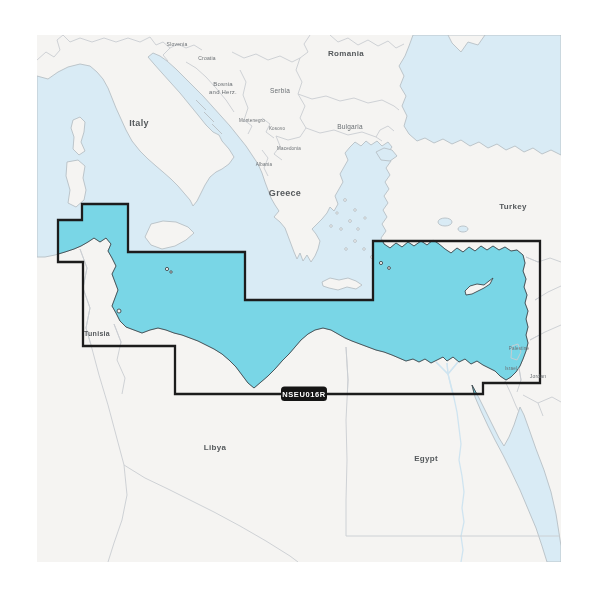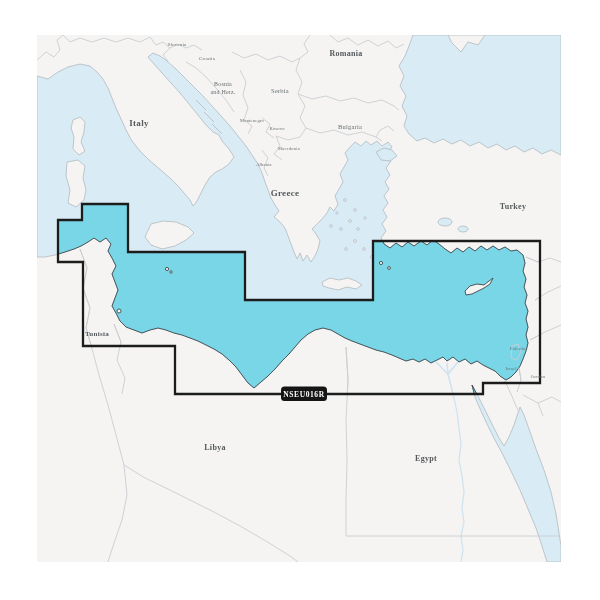--- a/index.html
+++ b/index.html
@@ -1,17 +1,17 @@
 <!DOCTYPE html>
 <html><head>
 <meta charset="utf-8">
 <style>
   html,body{margin:0;padding:0;background:#ffffff;}
   .canvas{position:relative;width:600px;height:600px;background:#ffffff;overflow:hidden;
-          font-family:Liberation Serif, serif;border-radius:14px;}
+          font-family:Liberation Sans, sans-serif;border-radius:14px;}
   svg{position:absolute;left:0;top:0;}
   .zone-base{--sea:#d9ebf5;--coast:#b7bfc5;}
   .zone-cov{--sea:#79d6e6;--coast:#3f484d;}
   .sea{fill:var(--sea);stroke:var(--coast);stroke-width:0.9;stroke-linejoin:round;}
   .island{fill:#f5f4f2;stroke:var(--coast);stroke-width:0.9;stroke-linejoin:round;}
   .border{fill:none;stroke:#c9cdd1;stroke-width:0.9;stroke-linejoin:round;}
   .sliver{fill:none;stroke:#bcc3c8;stroke-width:1;}
   .river{fill:none;stroke:#cfe4f0;stroke-width:1.3;}
   .land-base{fill:#f5f4f2;}
   .cov-outline{fill:none;stroke:#1c1c1c;stroke-width:2.3;stroke-linejoin:miter;}

